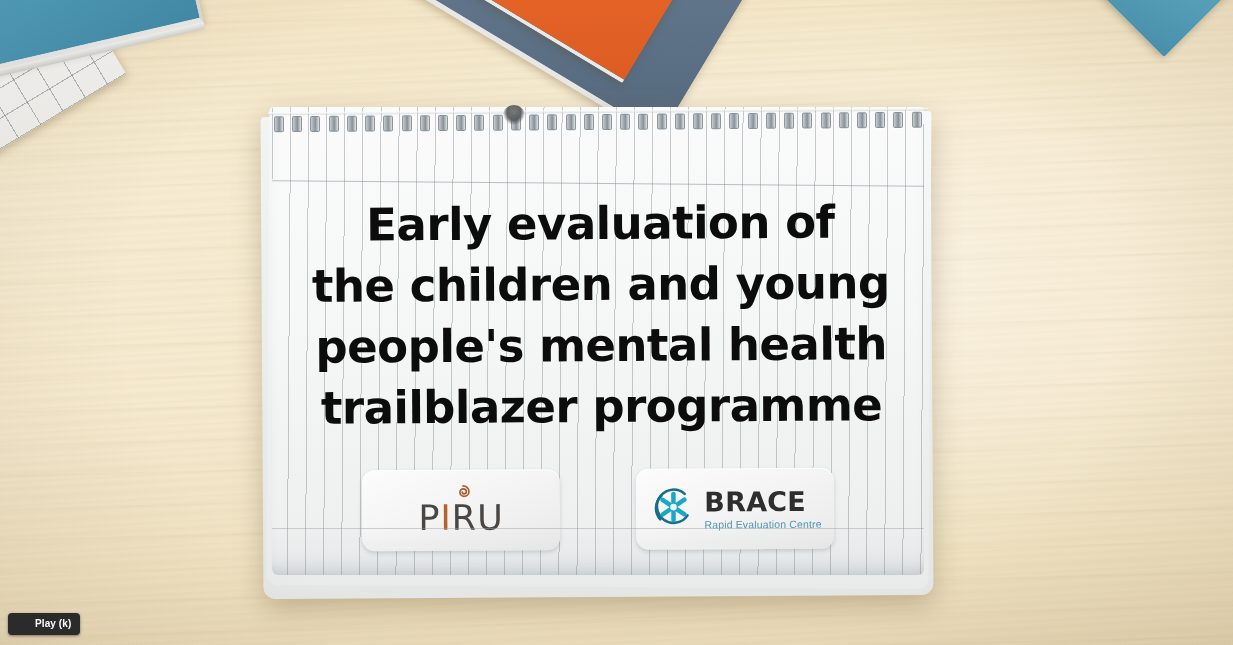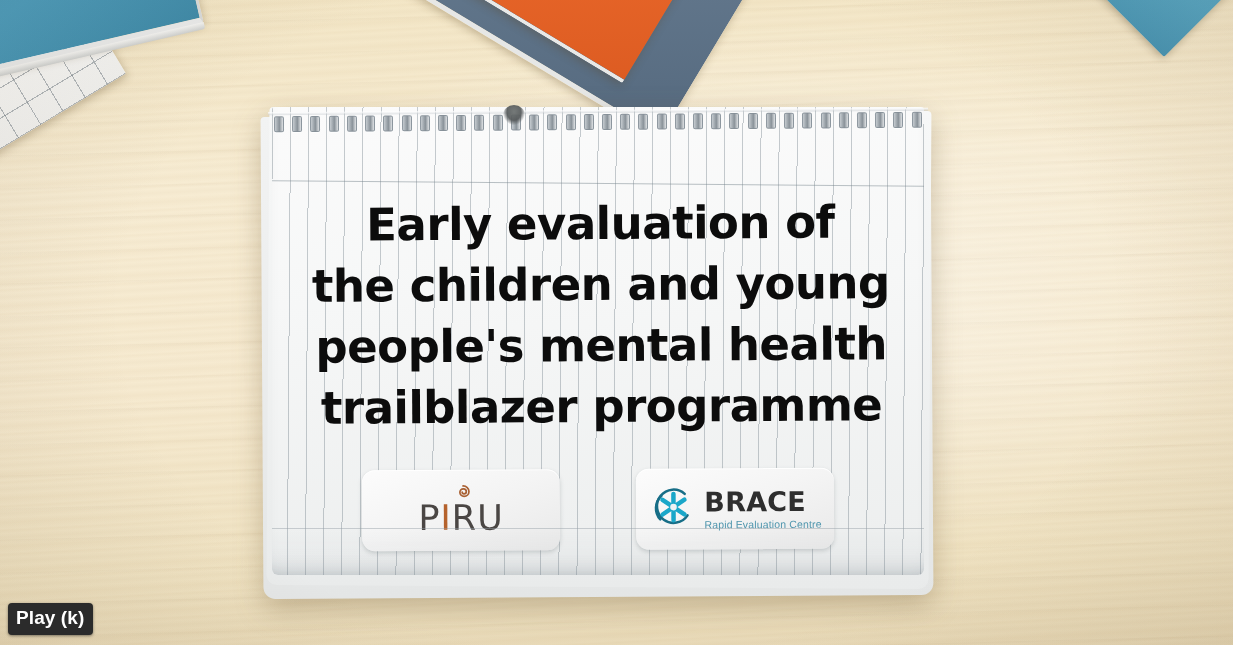--- a/index.html
+++ b/index.html
@@ -314,23 +314,23 @@
   }
 
   
   .tooltip {
     position: absolute;
     left: 8px;
     bottom: 10px;
     background: #2b2b2b;
     color: #ffffff;
     font-family: "Liberation Sans", sans-serif;
-    font-size: 19px;
+    font-size: 10px;
     font-weight: 700;
-    padding: 5px 9px 6px 8px;
+    padding: 5px 9px 6px 27px;
     border-radius: 4px;
     box-shadow: 0 1px 3px rgba(0,0,0,.45);
     line-height: 1.1;
     letter-spacing: .1px;
   }
 </style>
 </head>
 <body>
 
 <div class="viewport">

